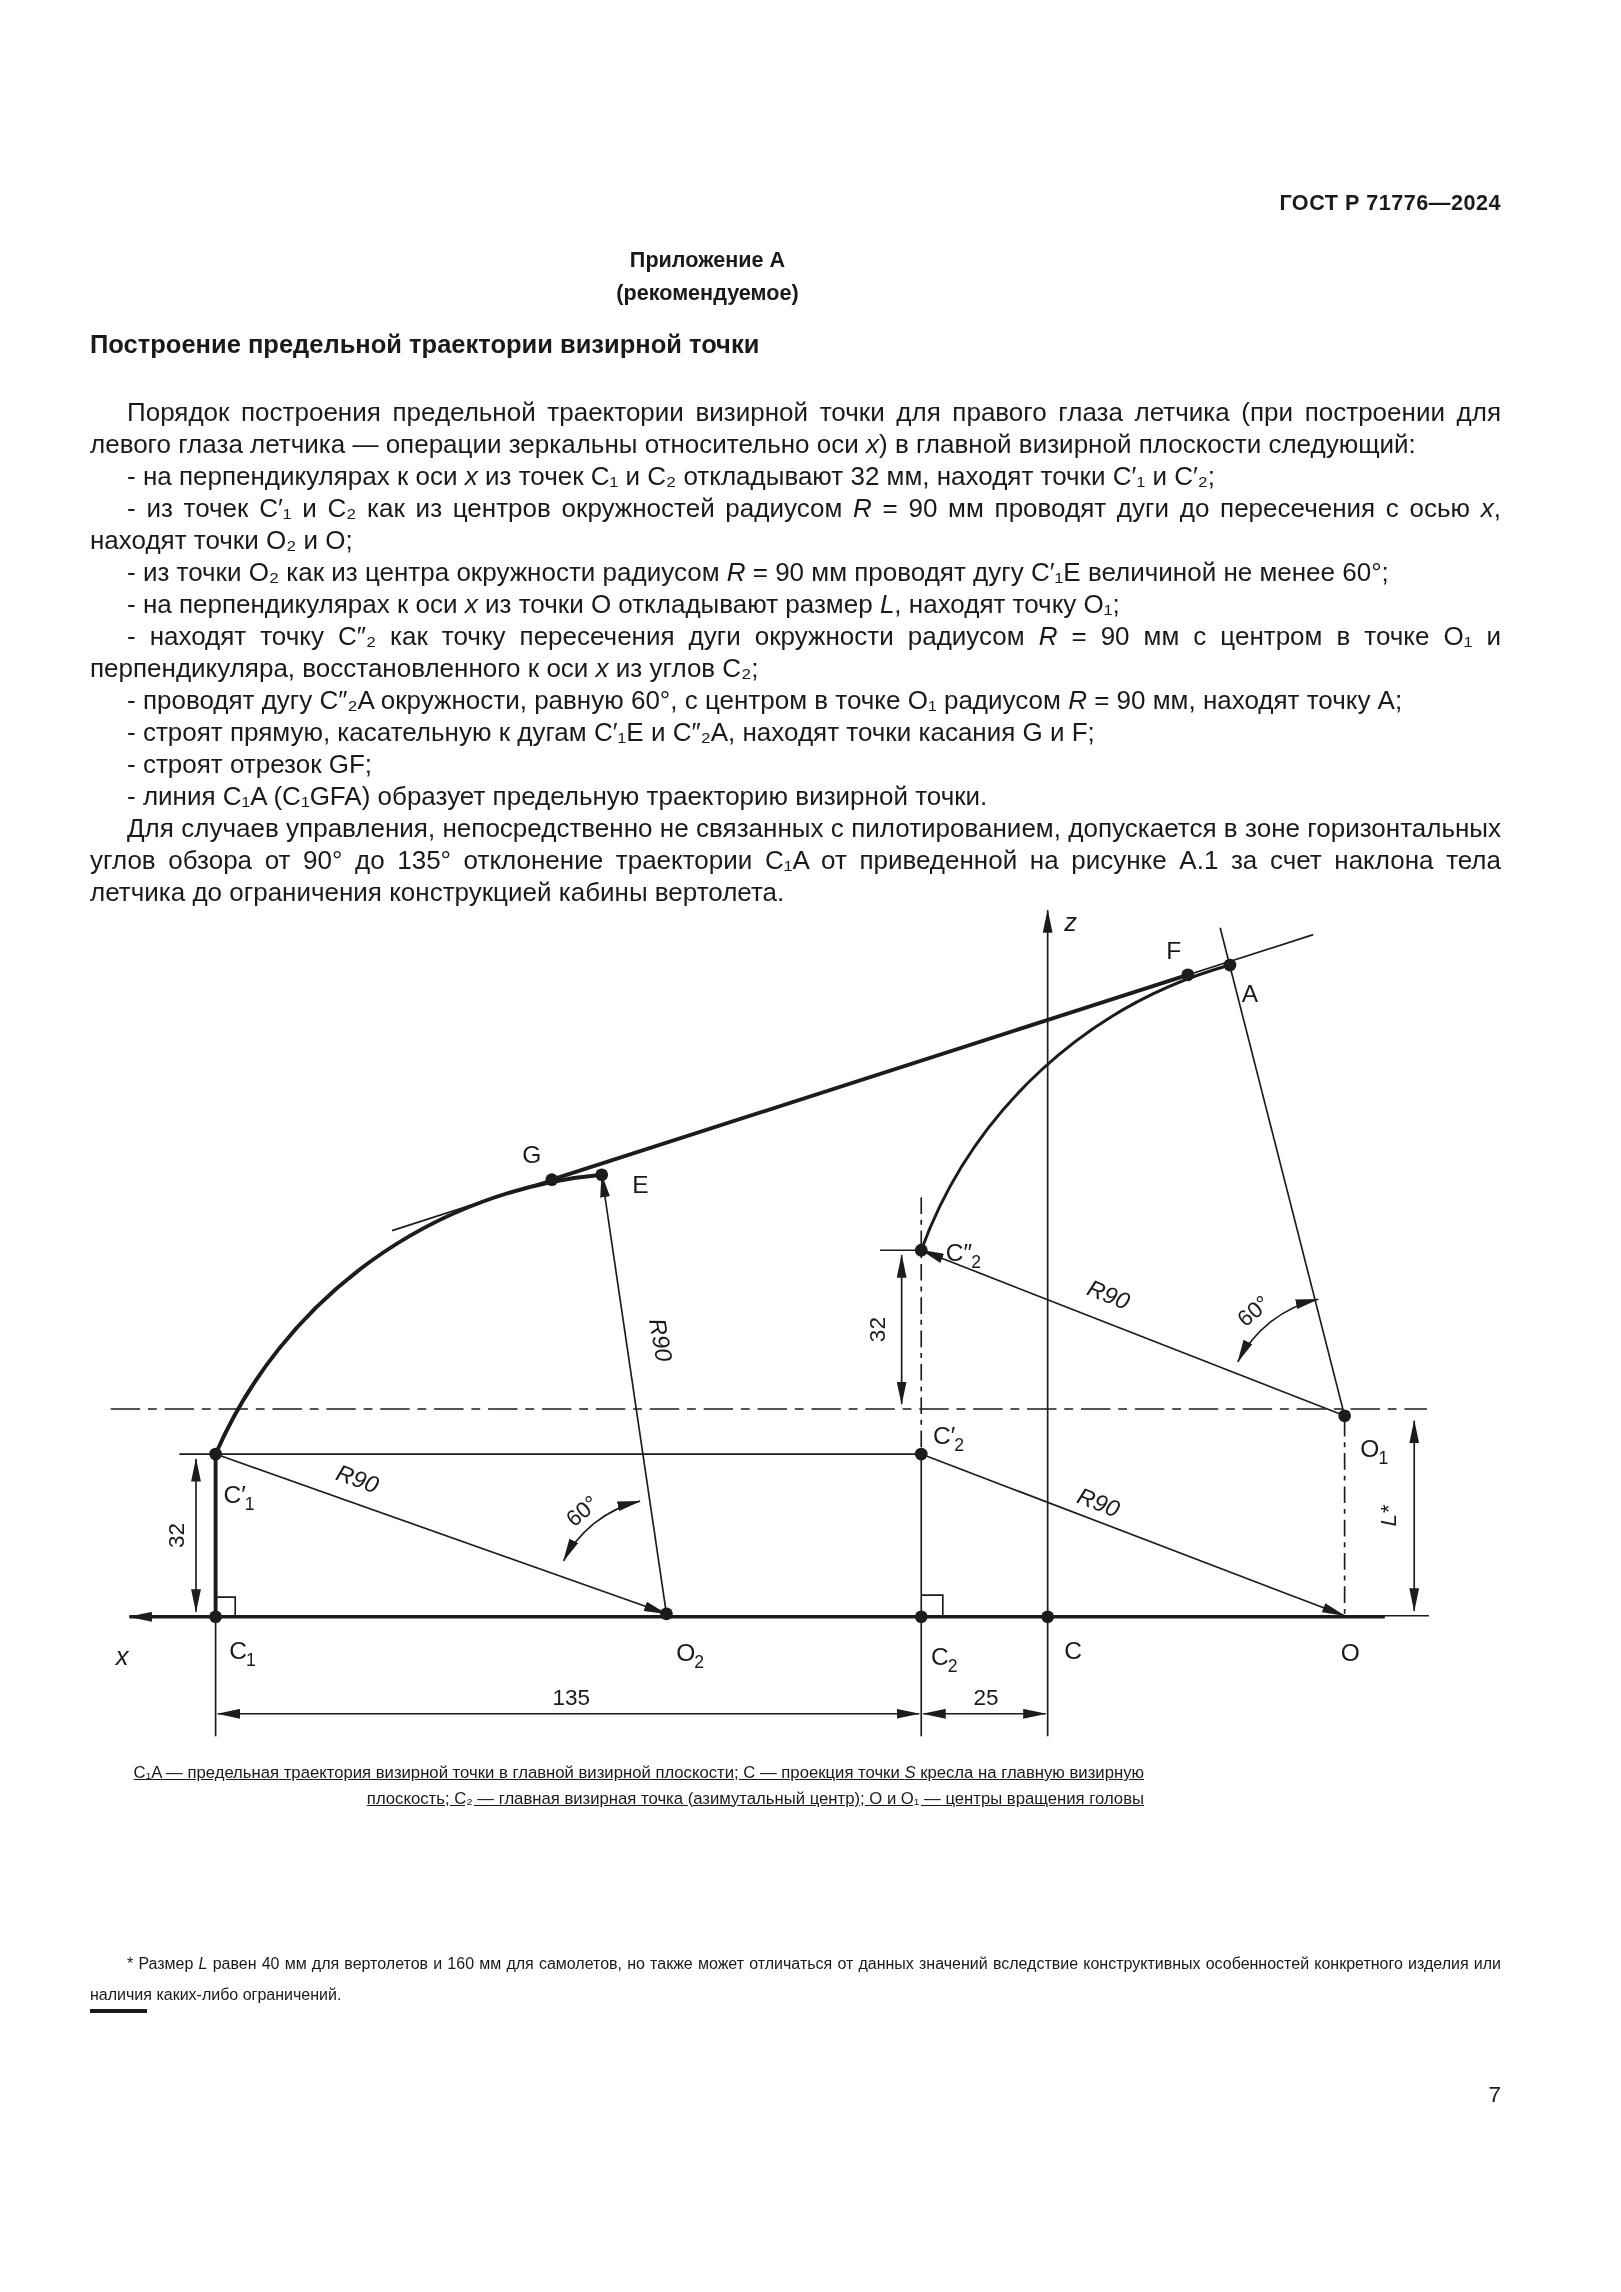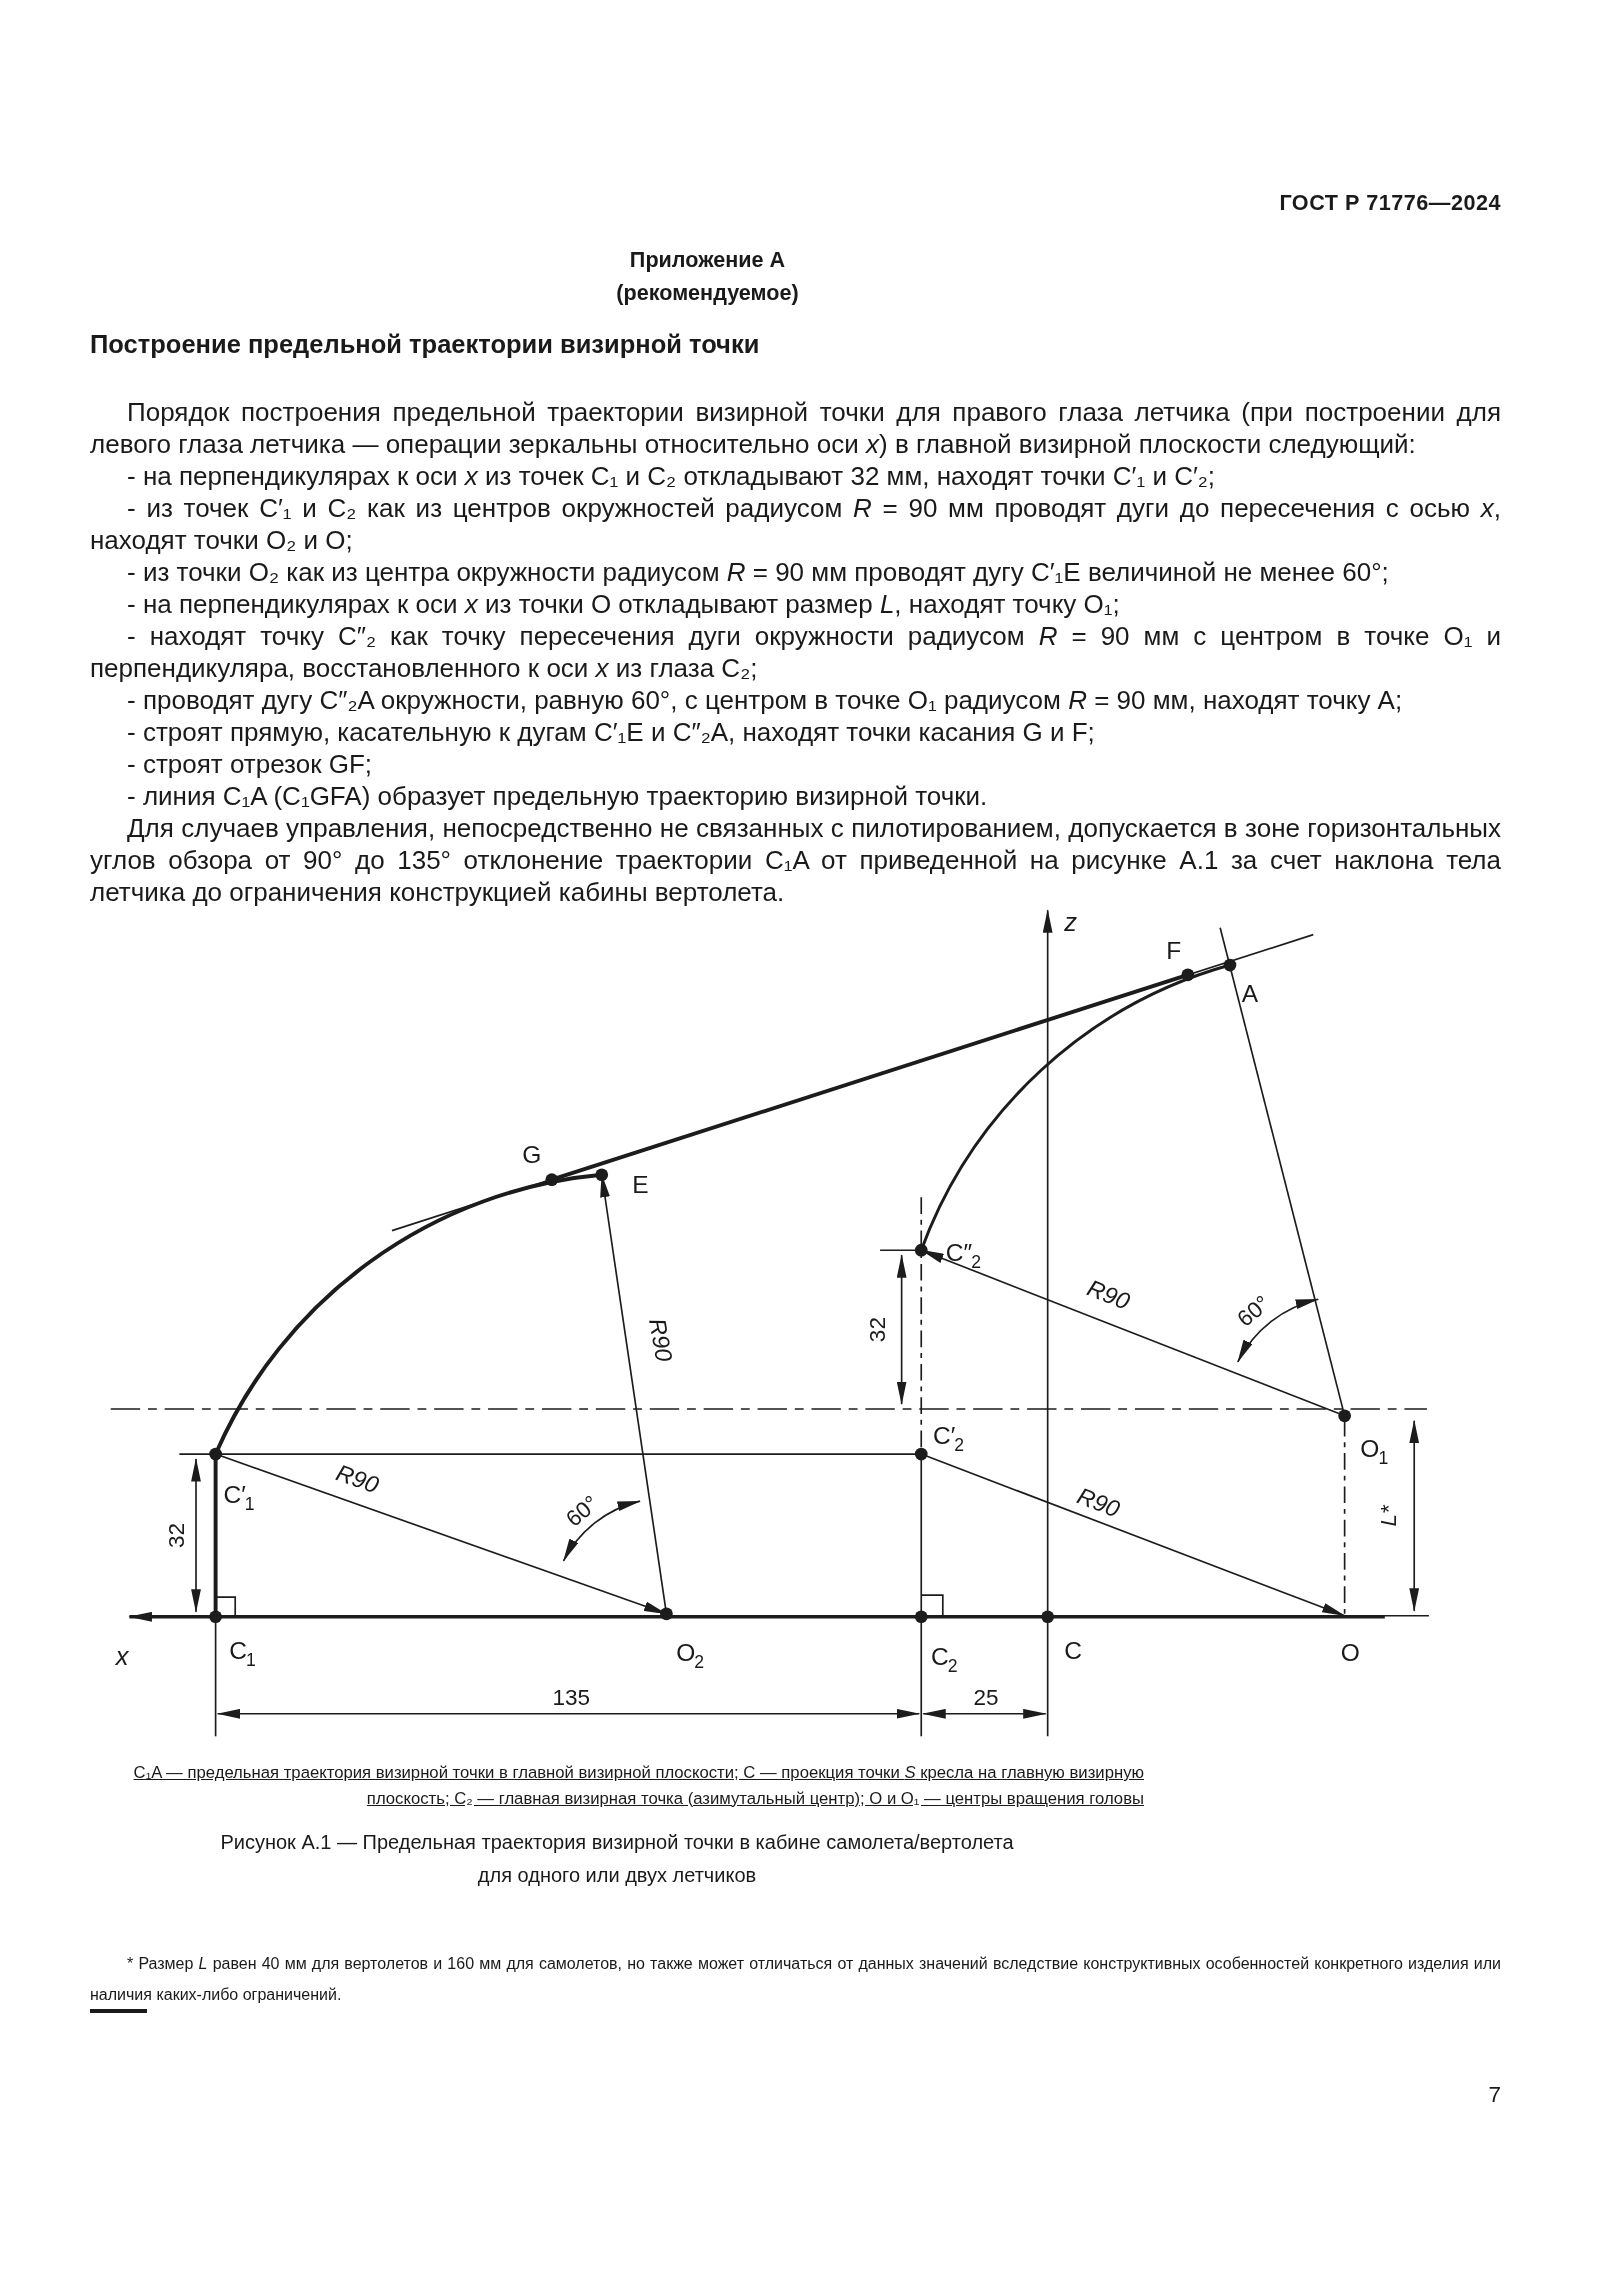--- a/index.html
+++ b/index.html
@@ -44,21 +44,21 @@
   </div>
 
   <div class="abs main-title">Построение предельной траектории визирной точки</div>
 
   <div class="abs bodytext">
       <p><span>Порядок построения предельной траектории визирной точки для правого глаза летчика (при построении для левого глаза летчика — операции зеркальны относительно оси </span><span class="i">x</span><span>) в главной визирной плоскости следующий:</span></p>
       <p><span>- на перпендикулярах к оси </span><span class="i">x</span><span> из точек C₁ и C₂ откладывают 32 мм, находят точки C′₁ и C′₂;</span></p>
       <p><span>- из точек C′₁ и C₂ как из центров окружностей радиусом </span><span class="i">R</span><span> = 90 мм проводят дуги до пересечения с осью </span><span class="i">x</span><span>, находят точки O₂ и O;</span></p>
       <p><span>- из точки O₂ как из центра окружности радиусом </span><span class="i">R</span><span> = 90 мм проводят дугу C′₁E величиной не менее 60°;</span></p>
       <p><span>- на перпендикулярах к оси </span><span class="i">x</span><span> из точки O откладывают размер </span><span class="i">L</span><span>, находят точку O₁;</span></p>
-      <p><span>- находят точку C″₂ как точку пересечения дуги окружности радиусом </span><span class="i">R</span><span> = 90 мм с центром в точке O₁ и перпендикуляра, восстановленного к оси </span><span class="i">x</span><span> из глаза C₂;</span></p>
+      <p><span>- находят точку C″₂ как точку пересечения дуги окружности радиусом </span><span class="i">R</span><span> = 90 мм с центром в точке O₁ и перпендикуляра, восстановленного к оси </span><span class="i">x</span><span> из углов C₂;</span></p>
       <p><span>- проводят дугу C″₂A окружности, равную 60°, с центром в точке O₁ радиусом </span><span class="i">R</span><span> = 90 мм, находят точку A;</span></p>
       <p><span>- строят прямую, касательную к дугам C′₁E и C″₂A, находят точки касания G и F;</span></p>
       <p><span>- строят отрезок GF;</span></p>
       <p><span>- линия C₁A (C₁GFA) образует предельную траекторию визирной точки.</span></p>
       <p><span>Для случаев управления, непосредственно не связанных с пилотированием, допускается в зоне горизонтальных углов обзора от 90° до 135° отклонение траектории C₁A от приведенной на рисунке А.1 за счет наклона тела летчика до ограничения конструкцией кабины вертолета.</span></p>
     </div>
 
   <svg class="fig" width="1621" height="2293" viewBox="0 0 1654 2339">
     <defs>
       <marker id="arw" markerUnits="userSpaceOnUse" markerWidth="24" markerHeight="10" refX="23" refY="5" orient="auto-start-reverse">
@@ -135,24 +135,20 @@
         <text x="583" y="1723" font-size="23" text-anchor="middle"><tspan>135</tspan></text>
         <text x="1006" y="1723" font-size="23" text-anchor="middle"><tspan>25</tspan></text>
       </g>
   </svg>
 
   <div class="abs caption">
       <div><span>C₁A — предельная траектория визирной точки в главной визирной плоскости; C — проекция точки </span><span class="i">S</span><span> кресла на главную визирную</span></div>
       <div><span>плоскость; C₂ — главная визирная точка (азимутальный центр); O и O₁ — центры вращения головы</span></div>
     </div>
 
-  <div class="abs figtitle">
-      <div>Рисунок А.1 — Предельная траектория визирной точки в кабине самолета/вертолета</div>
-      <div>для одного или двух летчиков</div>
-    </div>
 
   <div class="abs fn-rule"></div>
 
   <div class="abs footnote">
       <p><span>*  Размер </span><span class="i">L</span><span> равен 40 мм для вертолетов и 160 мм для самолетов, но также может отличаться от данных значений вследствие конструктивных особенностей конкретного изделия или наличия каких-либо ограничений.</span></p>
     </div>
 
   <div class="abs pagenum">7</div>
 </div>
 

